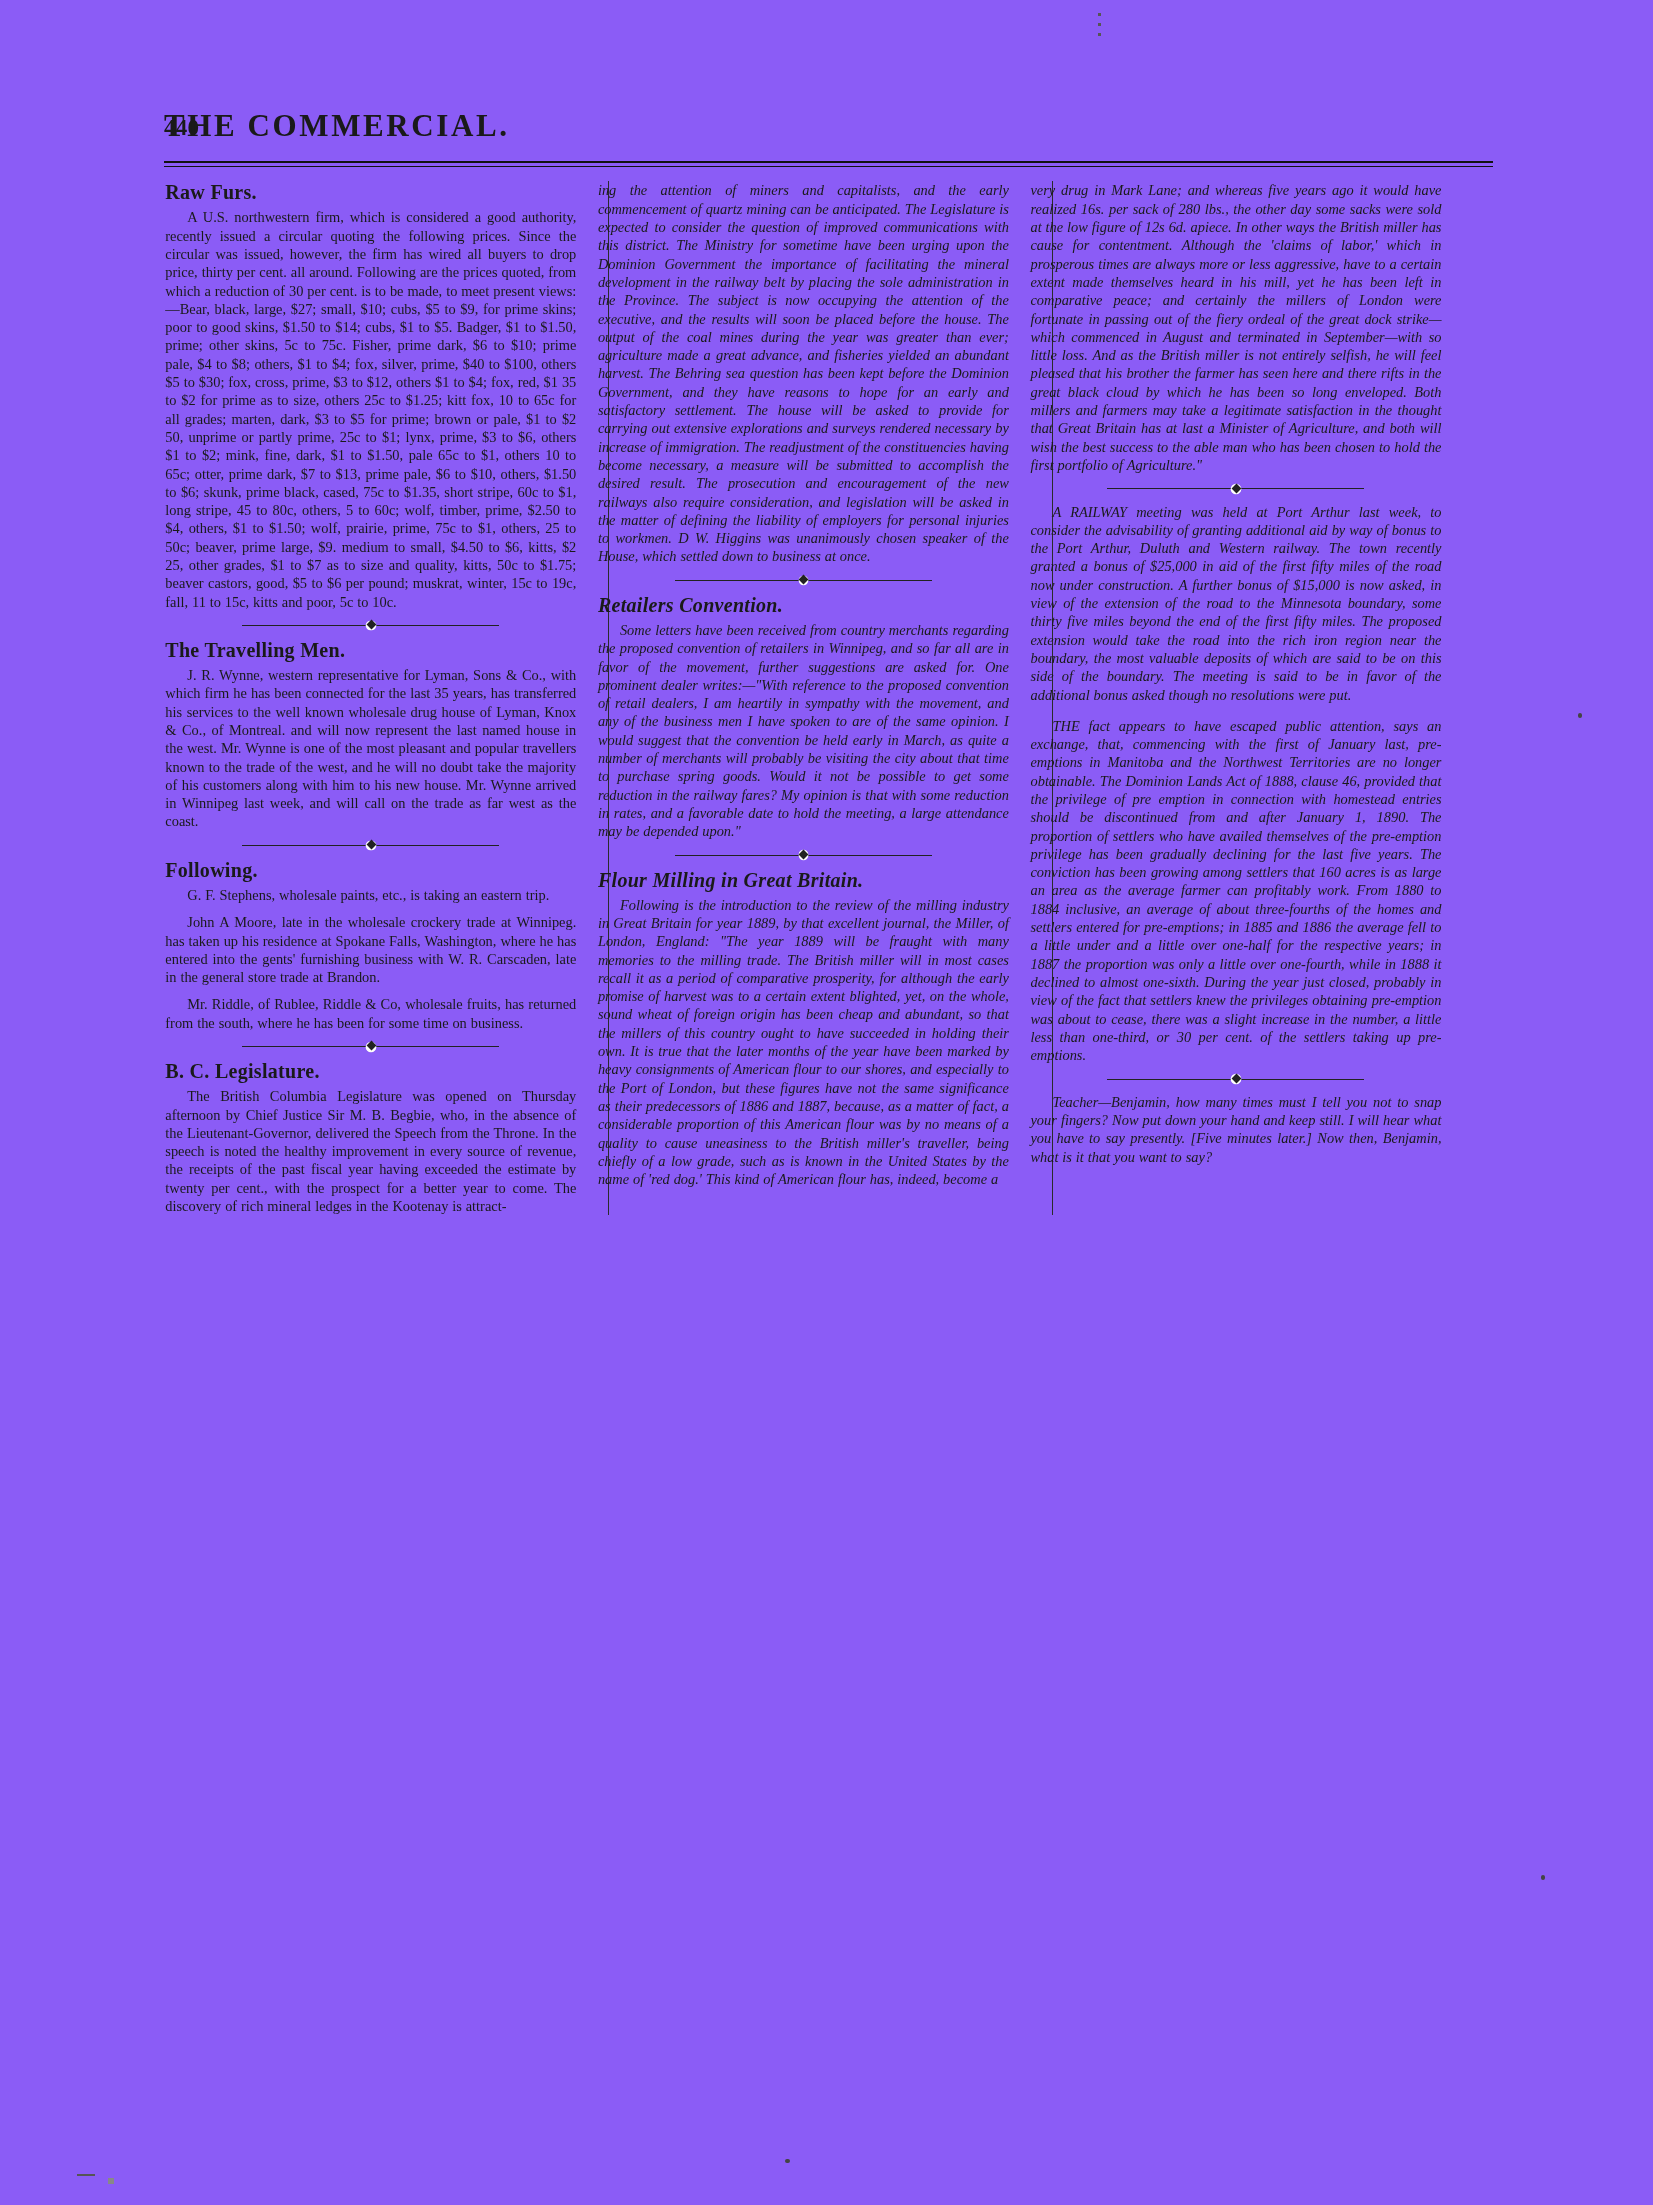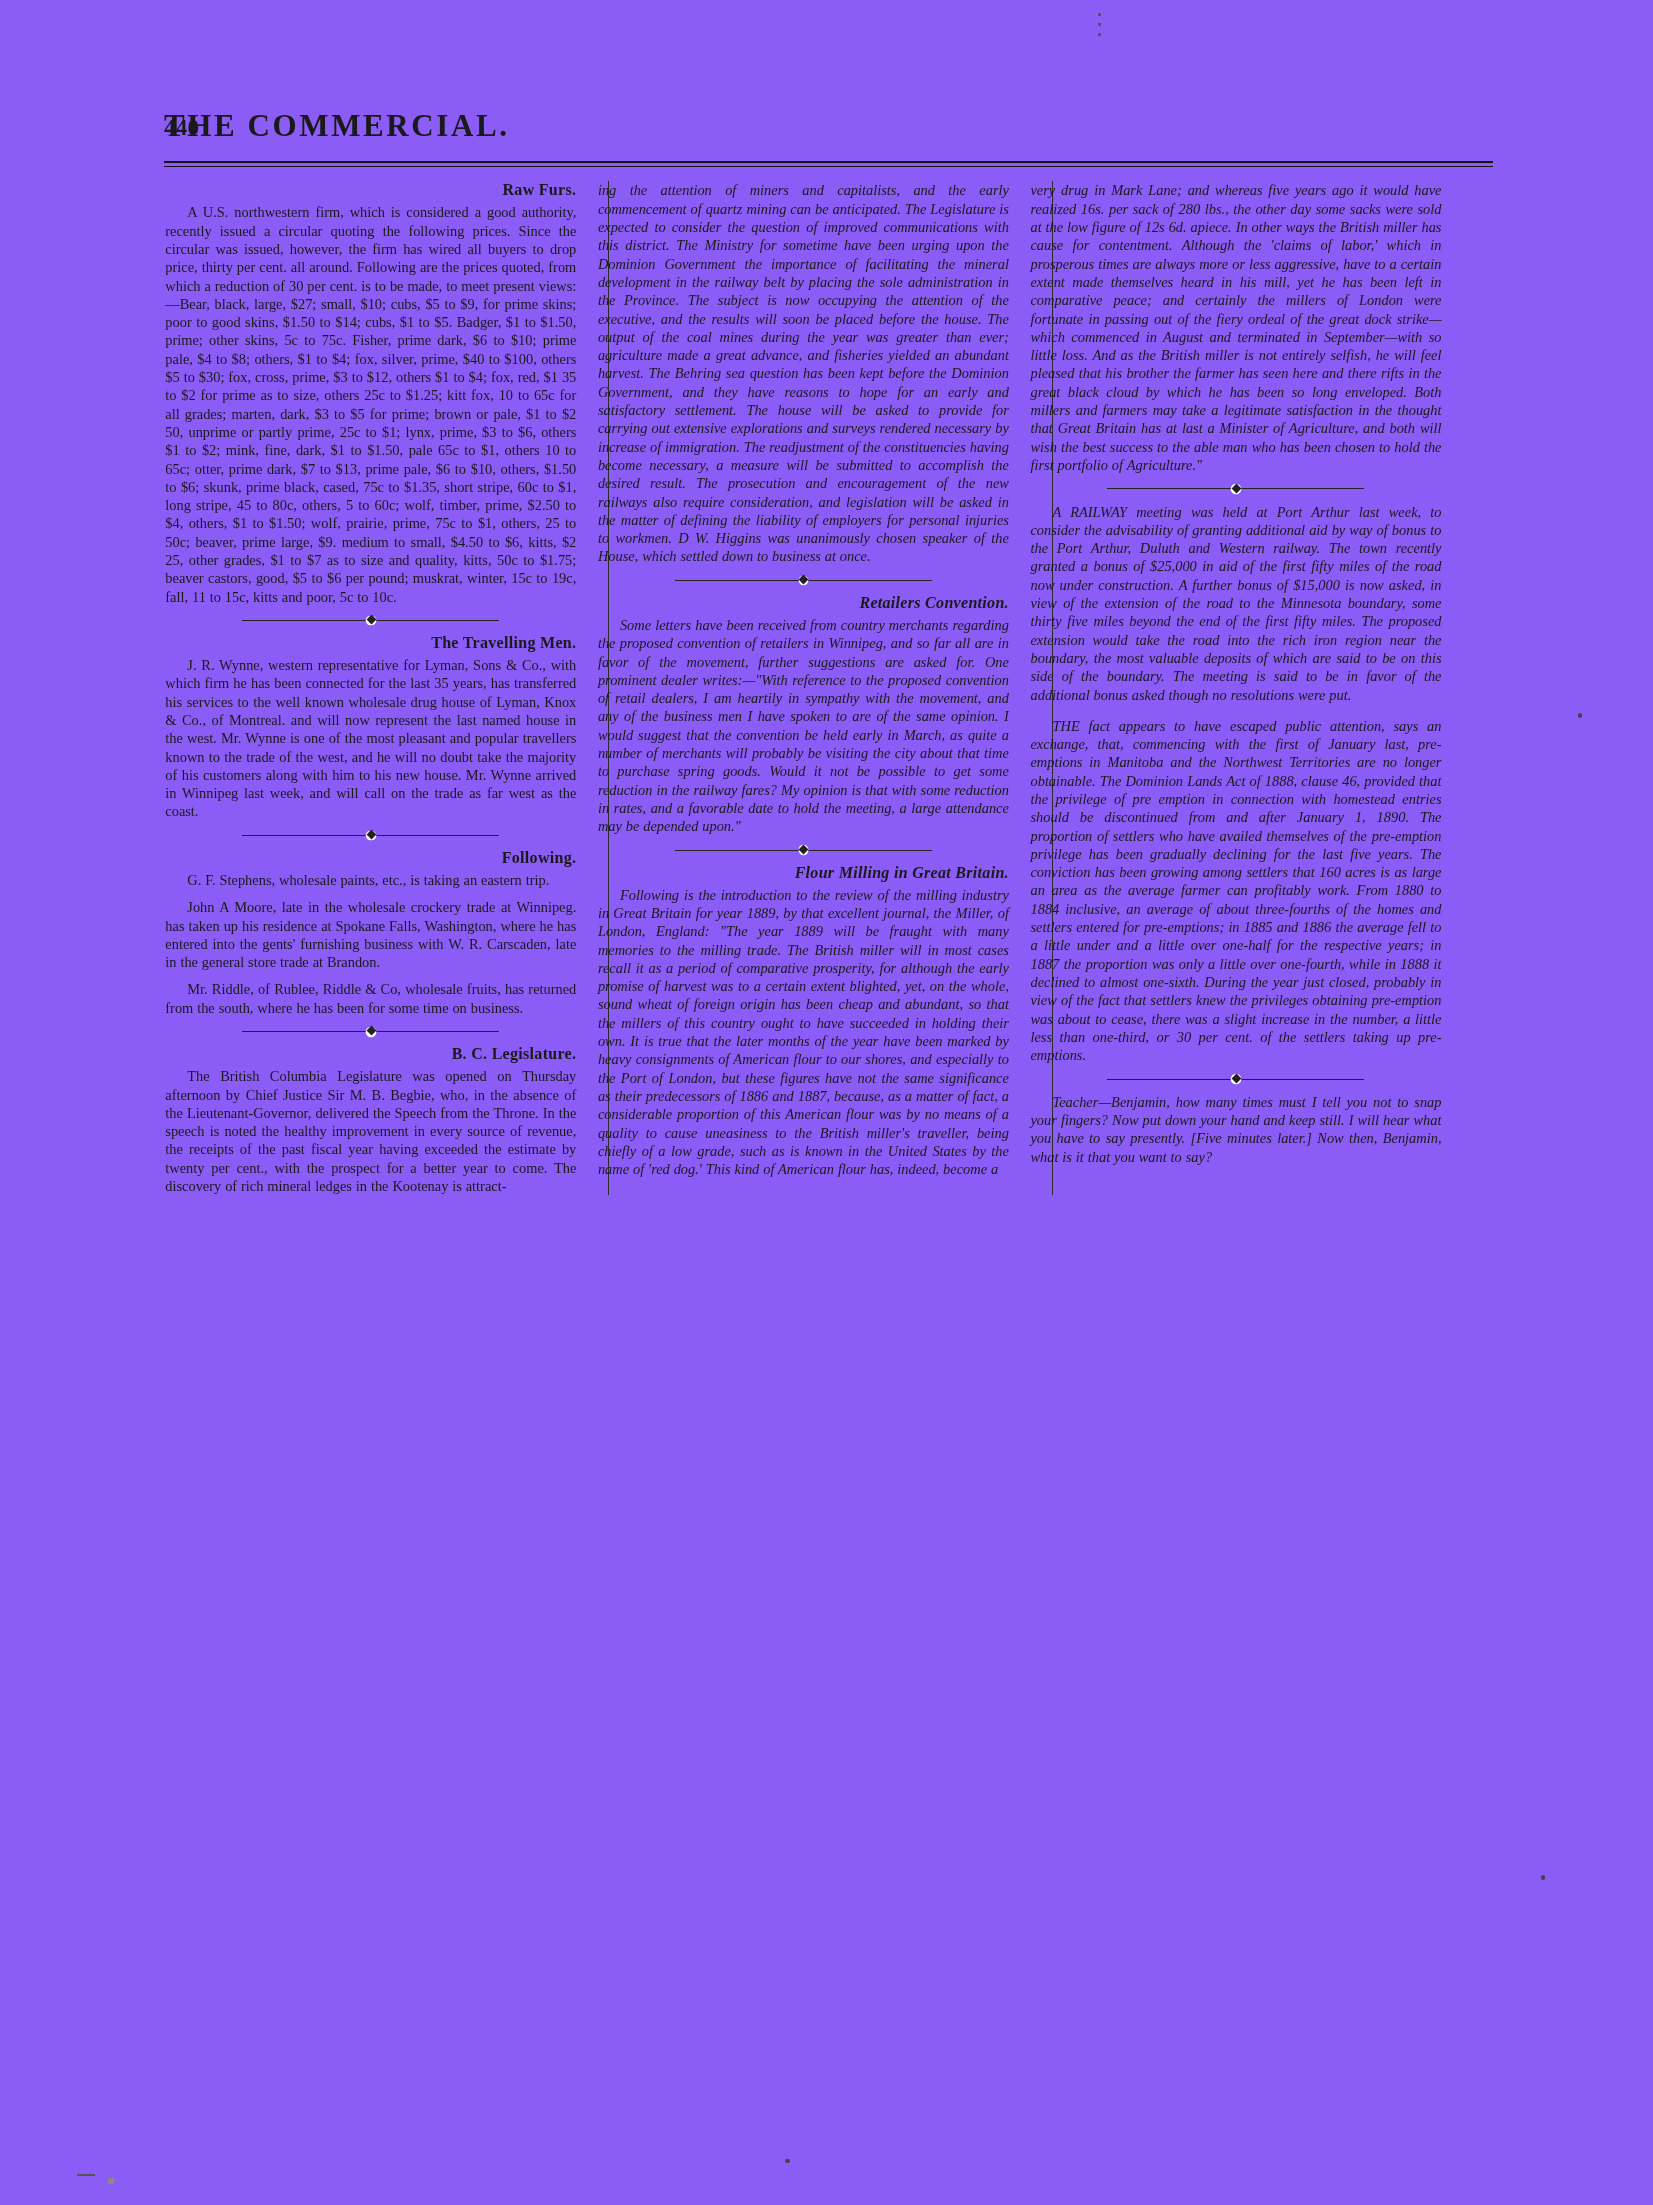--- a/index.html
+++ b/index.html
@@ -73,22 +73,22 @@
     position: absolute;
     top: 0;
     bottom: 0;
     width: 0.6px;
     background: #2b2b2b;
   }
   .vrule.v1 { left: 444px; }
   .vrule.v2 { left: 888px; }
 
   h2.head {
-    text-align: right;
-    font-size: 16px;
+    text-align: left;
+    font-size: 20px;
     font-weight: bold;
     margin: 0 0 3.9px 0;
     letter-spacing: 0.3px;
     font-family: "Liberation Serif", serif;
   }
   .sec-top {
     margin-top: 0;
   }
   p.body {
     margin: 0 0 0 0;

